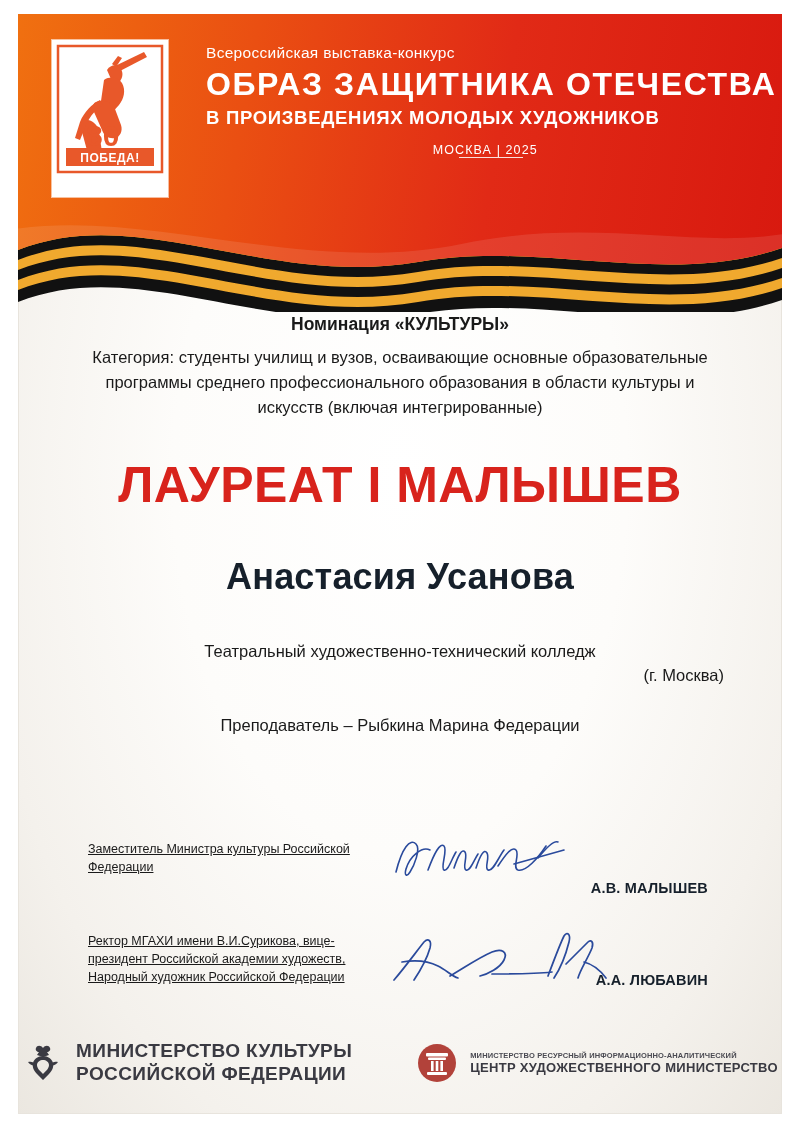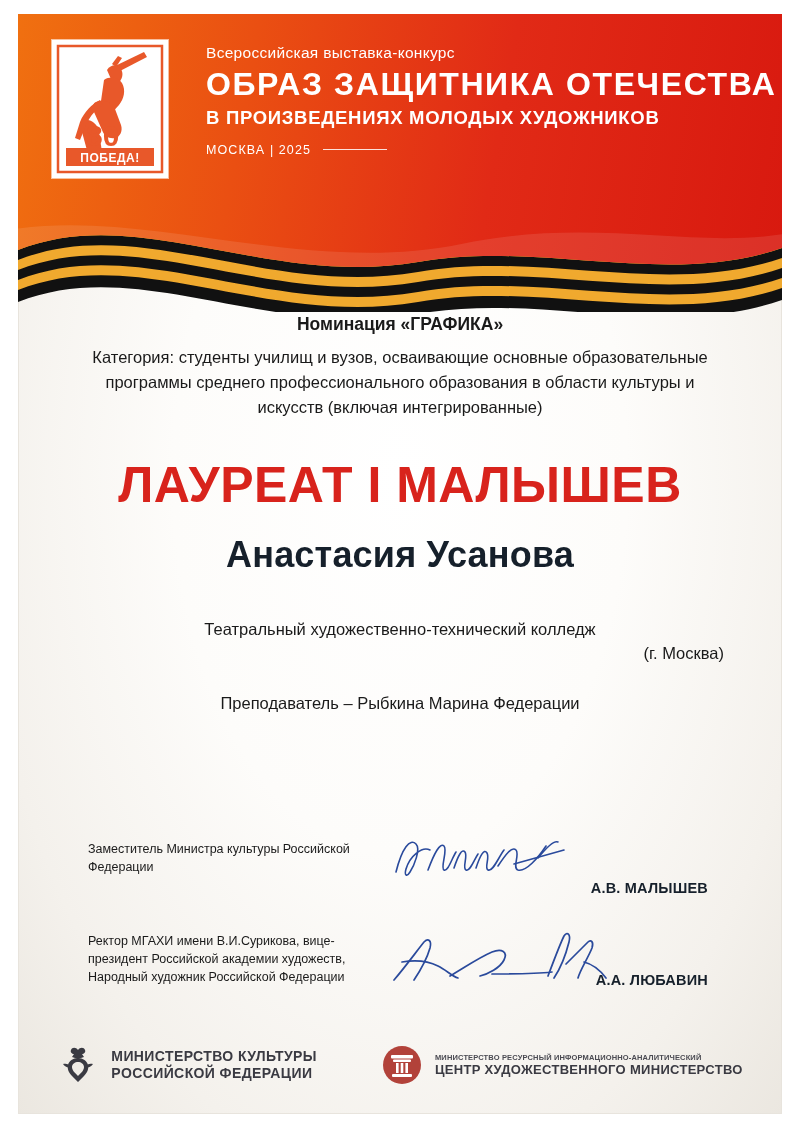--- a/index.html
+++ b/index.html
@@ -56,21 +56,21 @@
     display: flex;
     align-items: flex-start;
     padding: 26px 30px 0 34px;
     box-sizing: border-box;
   }
 
   
   .emblem {
     position: relative;
     width: 116px;
-    height: 138px;
+    height: 157px;
     background: #ffffff;
     flex: 0 0 auto;
     box-shadow: 0 0 0 1px rgba(255,255,255,0.6);
   }
   .emblem-svg { display: block; width: 116px; height: 138px; }
 
   .banner-text {
     padding-left: 38px;
     padding-top: 4px;
     color: #ffffff;
@@ -93,20 +93,21 @@
     font-size: 18.5px;
     font-weight: 700;
     letter-spacing: 0.7px;
     margin-top: 5px;
     white-space: nowrap;
   }
   .line-city-wrap {
     margin-top: 14px;
     display: flex;
     align-items: center;
+    flex-direction: column;
   }
   .line-city {
     font-size: 12.5px;
     letter-spacing: 1.1px;
     font-weight: 400;
     padding-right: 12px;
     white-space: nowrap;
   }
   .city-rule {
     height: 1px;
@@ -151,21 +152,21 @@
   .award-title {
     margin-top: 40px;
     font-size: 50px;
     font-weight: 700;
     color: #d8231c;
     letter-spacing: 0.5px;
     line-height: 1;
   }
 
   .laureate-name {
-    margin-top: 24px;
+    margin-top: 46px;
     font-size: 36px;
     font-weight: 700;
     color: #16202b;
     letter-spacing: 0.2px;
   }
 
   .institution {
     margin-top: 42px;
     font-size: 16.5px;
     color: #1a1a1a;
@@ -194,20 +195,21 @@
     min-height: 64px;
     margin-bottom: 28px;
   }
   .sig-role {
     font-size: 12.5px;
     color: #1a1a1a;
     line-height: 1.45;
     font-weight: 400;
     padding-top: 6px;
     max-width: 300px;
+    text-decoration: underline;
   }
   .sig-name {
     position: absolute;
     right: 16px;
     bottom: 2px;
     font-size: 14.5px;
     font-weight: 700;
     color: #16202b;
     letter-spacing: 0.2px;
   }
@@ -243,21 +245,21 @@
   .footer-logo .glyph {
     width: 42px;
     height: 42px;
     flex: 0 0 auto;
   }
   .footer-logo .txt {
     color: #2b2b33;
     line-height: 1.2;
   }
   .f1-l1, .f1-l2 {
-    font-size: 14px;
+    font-size: 19px;
     font-weight: 700;
     letter-spacing: 0.4px;
     color: #3a3a42;
   }
   .f2-l1 {
     font-size: 7.5px;
     font-weight: 700;
     letter-spacing: 0.15px;
     color: #4a4a52;
   }
@@ -324,21 +326,21 @@
         <path d="M0,48 C120,0 250,86 400,60 C520,38 650,86 764,46 L764,64 C650,104 520,56 400,78 C250,104 120,18 0,66 Z" fill="#f0a92e"></path>
         <path d="M0,58 C120,10 250,96 400,70 C520,48 650,96 764,56 L764,70 C650,110 520,62 400,84 C250,110 120,24 0,72 Z" fill="#111111"></path>
         <path d="M0,68 C120,20 250,106 400,80 C520,58 650,106 764,66 L764,80 C650,120 520,72 400,94 C250,120 120,34 0,82 Z" fill="#f0a92e"></path>
         <path d="M0,78 C120,30 250,116 400,90 C520,68 650,116 764,76 L764,90 C650,130 520,82 400,104 C250,130 120,44 0,92 Z" fill="#111111"></path>
         <path d="M0,88 C120,40 250,126 400,100 C520,78 650,126 764,86 L764,100 C650,140 520,92 400,114 C250,140 120,54 0,102 Z" fill="#f0a92e"></path>
         <path d="M0,98 C120,50 250,136 400,110 C520,88 650,136 764,96 L764,112 C650,152 520,104 400,126 C250,152 120,64 0,112 Z" fill="#111111"></path>
       </g>
     </svg>
 
     <div class="body-wrap">
-      <div class="nomination">Номинация «ГРАФИКА»</div>
+      <div class="nomination">Номинация «КУЛЬТУРЫ»</div>
       <div class="category">Категория: студенты училищ и вузов, осваивающие основные образовательные программы среднего профессионального образования в области культуры и искусств (включая интегрированные)</div>
 
       <div class="award-title">ЛАУРЕАТ I МАЛЫШЕВ</div>
 
       <div class="laureate-name">Анастасия Усанова</div>
 
       <div class="institution">
         <span>Театральный художественно-технический колледж</span>
         <span class="city">(г. Москва)</span>
       </div>

